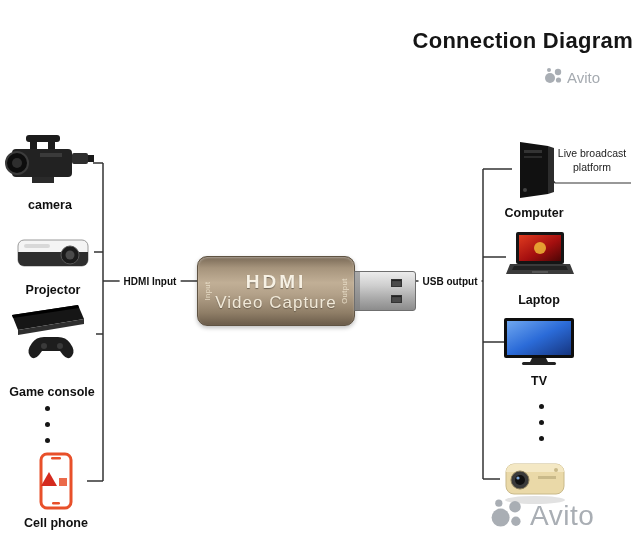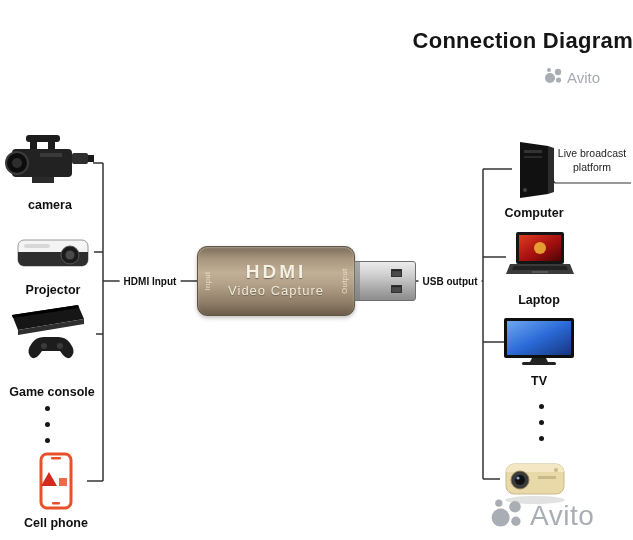--- a/index.html
+++ b/index.html
@@ -6,26 +6,26 @@
   html,body{background:#ffffff}
   #canvas{position:relative;width:633px;height:540px;background:#ffffff;font-family:"Liberation Sans",sans-serif;overflow:hidden}
   .page-title{position:absolute;top:28px;left:0;width:100%;text-align:right;font-size:22px;font-weight:bold;color:#151515;letter-spacing:.3px}
   .lines{position:absolute;left:0;top:0;pointer-events:none}
   .icon-box{position:absolute}
   .dev-label{position:absolute;text-align:center;font-size:12.5px;font-weight:bold;color:#101010;white-space:nowrap;width:100px}
   .conn-label{position:absolute;transform:translate(-50%,-50%);background:#fff;padding:0 4px;font-size:10px;font-weight:bold;color:#101010;white-space:nowrap}
   .note{position:absolute;left:552px;top:147px;width:80px;font-size:10.5px;line-height:1.3;color:#1c1c1c;text-align:center}
   .dots{position:absolute;width:12px}
   .dots span{display:block;width:5px;height:5px;border-radius:50%;background:#151515;margin:0 auto 11px}
-  .capture-device{position:absolute;left:197px;top:246px;width:220px;height:78px}
+  .capture-device{position:absolute;left:197px;top:256px;width:220px;height:78px}
   .device-body{position:absolute;left:0;top:0;width:158px;height:70px;border-radius:10px;border:1px solid #5f5342;
     background:linear-gradient(180deg,#7a6a57 0%,#a6947c 16%,#c1af96 38%,#b3a189 55%,#8f7e67 82%,#6b5c4a 100%);
     box-shadow:inset 0 1px 2px rgba(255,255,255,.35), 0 2px 4px rgba(0,0,0,.25);text-align:center}
   .dev-title{margin-top:14px;font-size:19px;font-weight:bold;letter-spacing:3px;color:#f7f1e4;text-shadow:0 1px 1px rgba(0,0,0,.4)}
-  .dev-sub{font-size:13px;letter-spacing:1px;color:#f1e9d8;text-shadow:0 1px 1px rgba(0,0,0,.3)}
+  .dev-sub{font-size:17px;letter-spacing:1px;color:#f1e9d8;text-shadow:0 1px 1px rgba(0,0,0,.3)}
   .side-text{position:absolute;top:50%;writing-mode:vertical-rl;transform:translateY(-50%) rotate(180deg);font-size:7.5px;color:#ece2cd;opacity:.9;letter-spacing:.5px}
   .side-text.left{left:5px}
   .side-text.right{right:5px}
   .usb-plug{position:absolute;left:157px;top:15px;width:62px;height:40px;
     background:linear-gradient(180deg,#ececec 0%,#cfcfcf 35%,#a9a9a9 70%,#8c8c8c 100%);
     border:1px solid #6f6f6f;border-radius:0 3px 3px 0}
   .usb-plug::before{content:"";position:absolute;left:0;top:0;width:5px;height:100%;background:#7d7d7d;opacity:.6}
   .usb-hole{position:absolute;width:11px;height:8px;background:#4a4a4a;border:1px solid #333;box-shadow:inset 0 1px 1px rgba(0,0,0,.6)}
   .h1{left:36px;top:7px}
   .h2{left:36px;top:23px}

